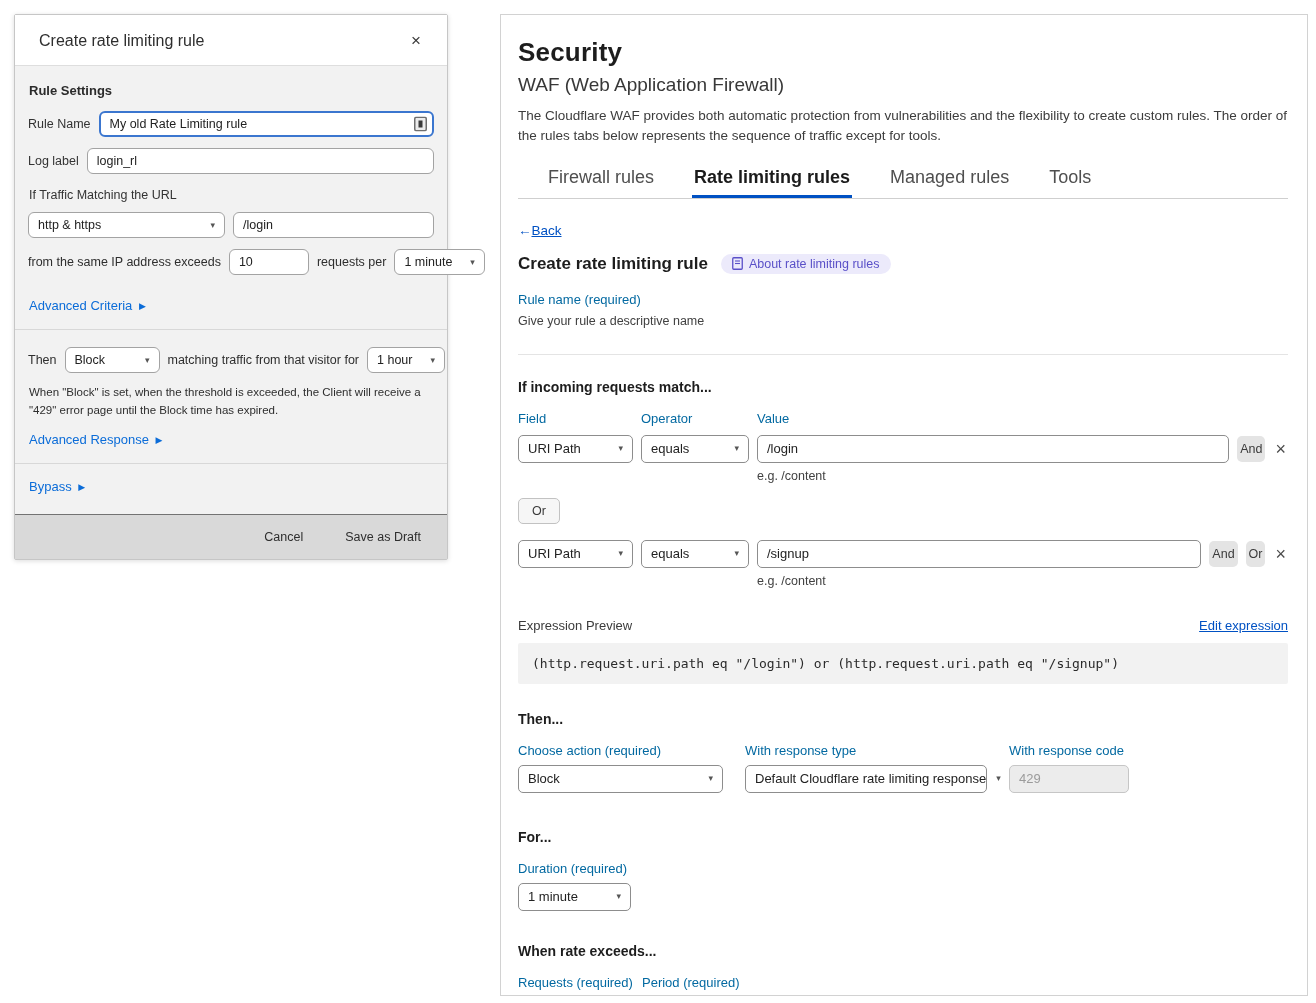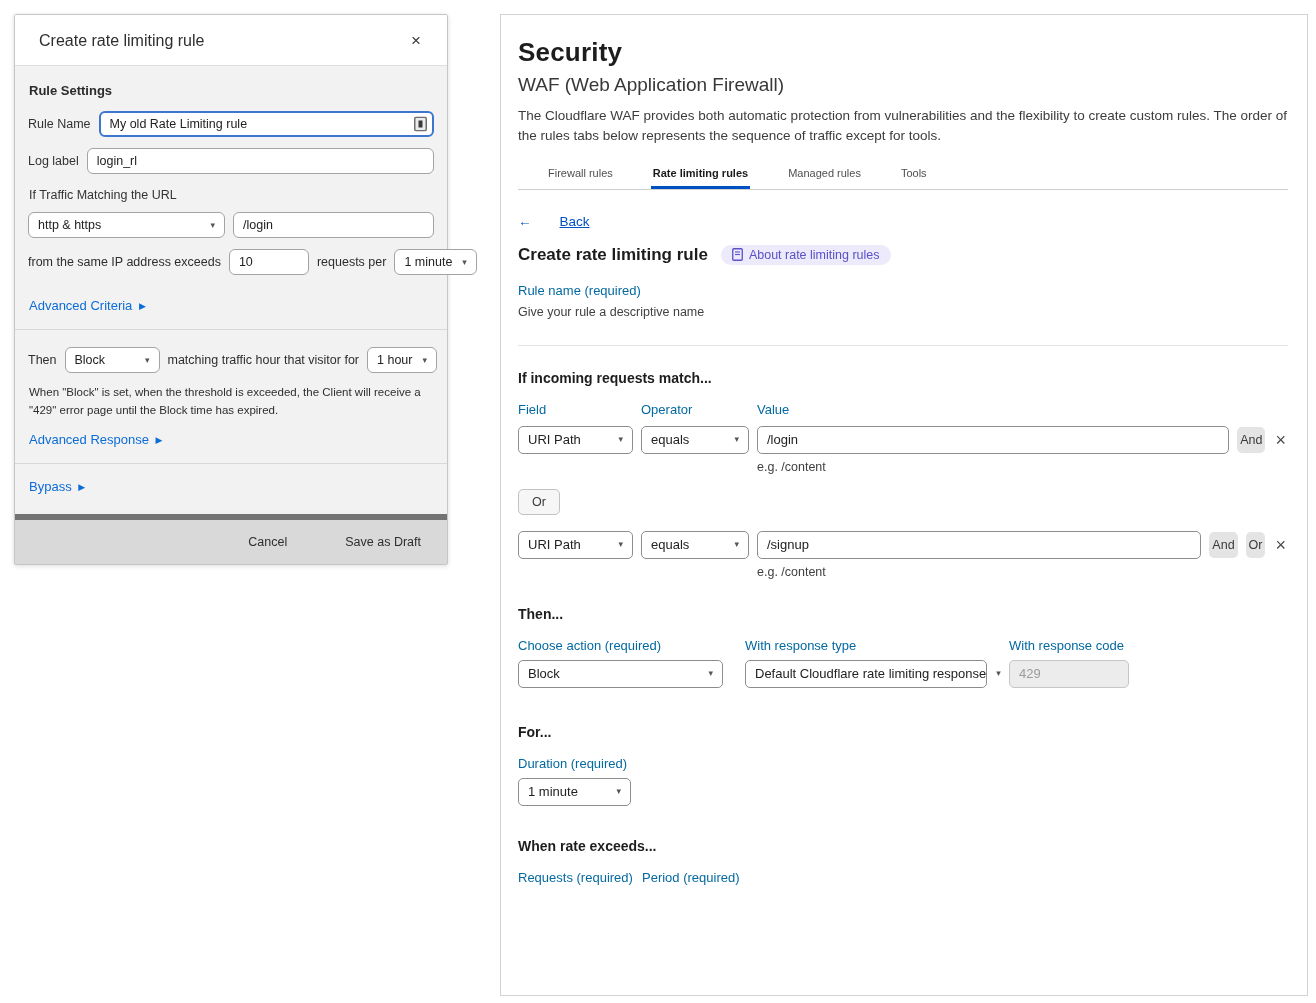--- a/index.html
+++ b/index.html
@@ -32,45 +32,46 @@
   }
   .minput.plain{padding-right:9px;}
   .minput.focused{border:2px solid #3b76cf;}
   .inwrap{position:relative;flex:1;display:flex;min-width:0;}
   .autofill{position:absolute;right:7px;top:50%;transform:translateY(-50%);display:flex;}
   .msel{
     display:flex;align-items:center;justify-content:space-between;
     background:#fff;border:1px solid #a3a3a3;border-radius:6px;height:26px;
     padding:12px 9px;font-size:12.5px;color:#222;box-sizing:border-box;cursor:pointer;
     white-space:nowrap;
+    gap:8px;
   }
   .caret{font-size:9px;color:#555;margin-left:10px;line-height:1;}
   .mtext{font-size:12.5px;color:#2e2e2e;white-space:nowrap;}
   .mlink{font-size:13px;color:#0b6cd8;margin:12px 0 2px 1px;cursor:pointer;display:inline-block;}
   .mlink .tri{font-size:9px;vertical-align:1px;margin-left:3px;}
   .mnote{font-size:11.5px;color:#2e2e2e;line-height:1.55;margin:2px 1px 10px 1px;}
   .modal-footer{
-    background:#d9d9d9;padding:15px 26px;display:flex;justify-content:flex-end;gap:58px;
-    border-top:6px solid #737373;
+    background:#d9d9d9;padding:15px 26px;display:flex;justify-content:flex-end;gap:42px;
+    border-top:1px solid #737373;
   }
   .mbtn{font-size:12.5px;color:#2e2e2e;cursor:pointer;background:none;border:none;font-family:inherit;padding:0;}
   
   .panel{
     position:absolute;left:500px;top:14px;width:808px;height:982px;
     background:#fff;border:1px solid #d2d2d2;box-sizing:border-box;
     padding:14px 19px 0 17px;
   }
   .p-title{font-size:26px;font-weight:700;color:#1d1d1d;margin:8px 0 2px 0;letter-spacing:.2px;}
   .p-sub{font-size:19px;font-weight:400;color:#383838;margin:6px 0 10px 0;}
   .p-desc{font-size:13.5px;color:#3c3c3c;line-height:1.5;margin:0 0 14px 0;}
   .tabs{display:flex;gap:36px;padding-left:28px;border-bottom:1px solid #cfcfcf;}
-  .tab{font-size:11px;color:#4f4f4f;padding:6px 2px 10px 2px;cursor:pointer;}
+  .tab{font-size:18px;color:#4f4f4f;padding:6px 2px 10px 2px;cursor:pointer;}
   .tab.active{color:#1b1b1b;font-weight:700;border-bottom:3px solid #0051c3;padding-bottom:7px;}
   .back{margin:24px 0 16px 0;font-size:13.5px;color:#0051c3;display:flex;align-items:center;cursor:pointer;width:max-content;}
-  .back .bk{text-decoration:underline;margin-left:28px;}
+  .back .bk{text-decoration:underline;}
   .hrow{display:flex;align-items:center;gap:13px;margin:0 0 18px 0;}
   .p-h3{font-size:17px;font-weight:700;color:#1d1d1d;margin:0;}
   .badge{
     display:inline-flex;align-items:center;gap:6px;background:#eceafb;color:#5a50c8;
     border-radius:11px;padding:3px 11px;font-size:12.5px;cursor:pointer;white-space:nowrap;
   }
   .lbl{font-size:13px;color:#0369a1;margin-bottom:7px;}
   .inp{
     height:28px;border:1px solid #8d8d8d;border-radius:5px;background:#fff;
     font-family:"Liberation Sans",sans-serif;font-size:13px;color:#222;
@@ -174,21 +175,21 @@
     </span>
   </div>
 
   <div class="msec">
     <div class="mrow" style="margin-top:4px;">
       <span class="mtext">Then</span>
       <div class="msel" style="width:95px;flex:none;">
         <span>Block</span>
         <span class="caret">▾</span>
       </div>
-      <span class="mtext">matching traffic hour that visitor for</span>
+      <span class="mtext">matching traffic from that visitor for</span>
       <div class="msel" style="flex:1;">
         <span>1 hour</span>
         <span class="caret">▾</span>
       </div>
     </div>
     <div class="mnote">When "Block" is set, when the threshold is exceeded, the Client will receive a "429" error page until the Block time has expired.</div>
     <span class="mlink" style="margin-top:2px;">
       <span>Advanced Response</span>
       <span class="tri">▶</span>
     </span>
@@ -277,20 +278,27 @@
       <span>equals</span>
       <span class="caret">▾</span>
     </div>
     <input class="inp vflex" value="/signup" style="">
     <button class="btn-gray">And</button>
     <button class="btn-gray">Or</button>
     <span class="xicon">×</span>
   </div>
   <div class="hint">e.g. /content</div>
 
+  <div class="expr">
+    <div class="expr-head">
+      <span class="expr-label">Expression Preview</span>
+      <span class="expr-edit">Edit expression</span>
+    </div>
+    <div class="codeblock">(http.request.uri.path eq "/login") or (http.request.uri.path eq "/signup")</div>
+  </div>
 
   <div class="sec">
     <div class="p-h4">Then...</div>
     <div class="then-cols">
       <div class="tc w205">
         <div class="lbl">Choose action (required)</div>
         <div class="sel">
           <span>Block</span>
           <span class="caret">▾</span>
         </div>

